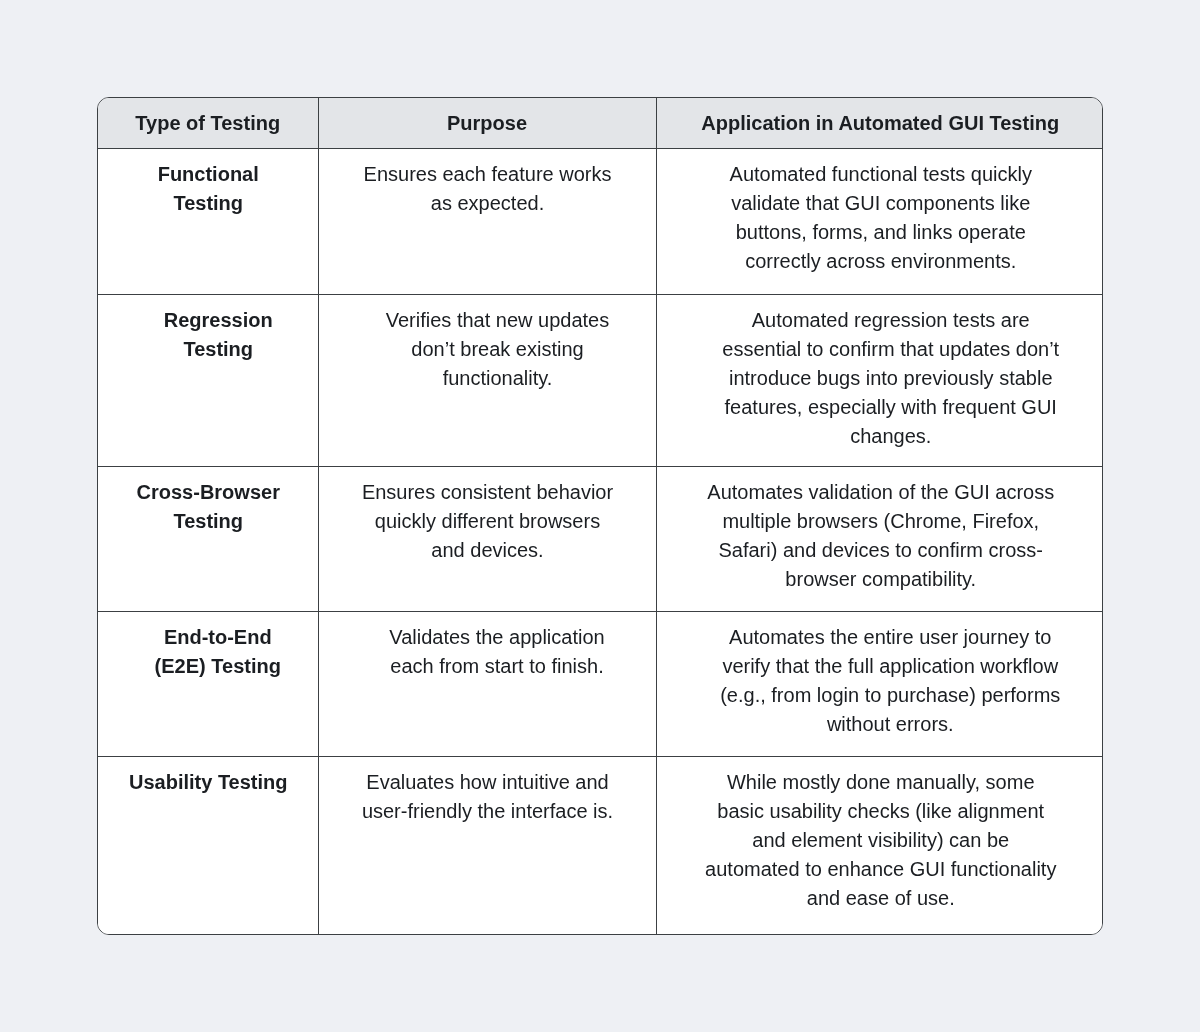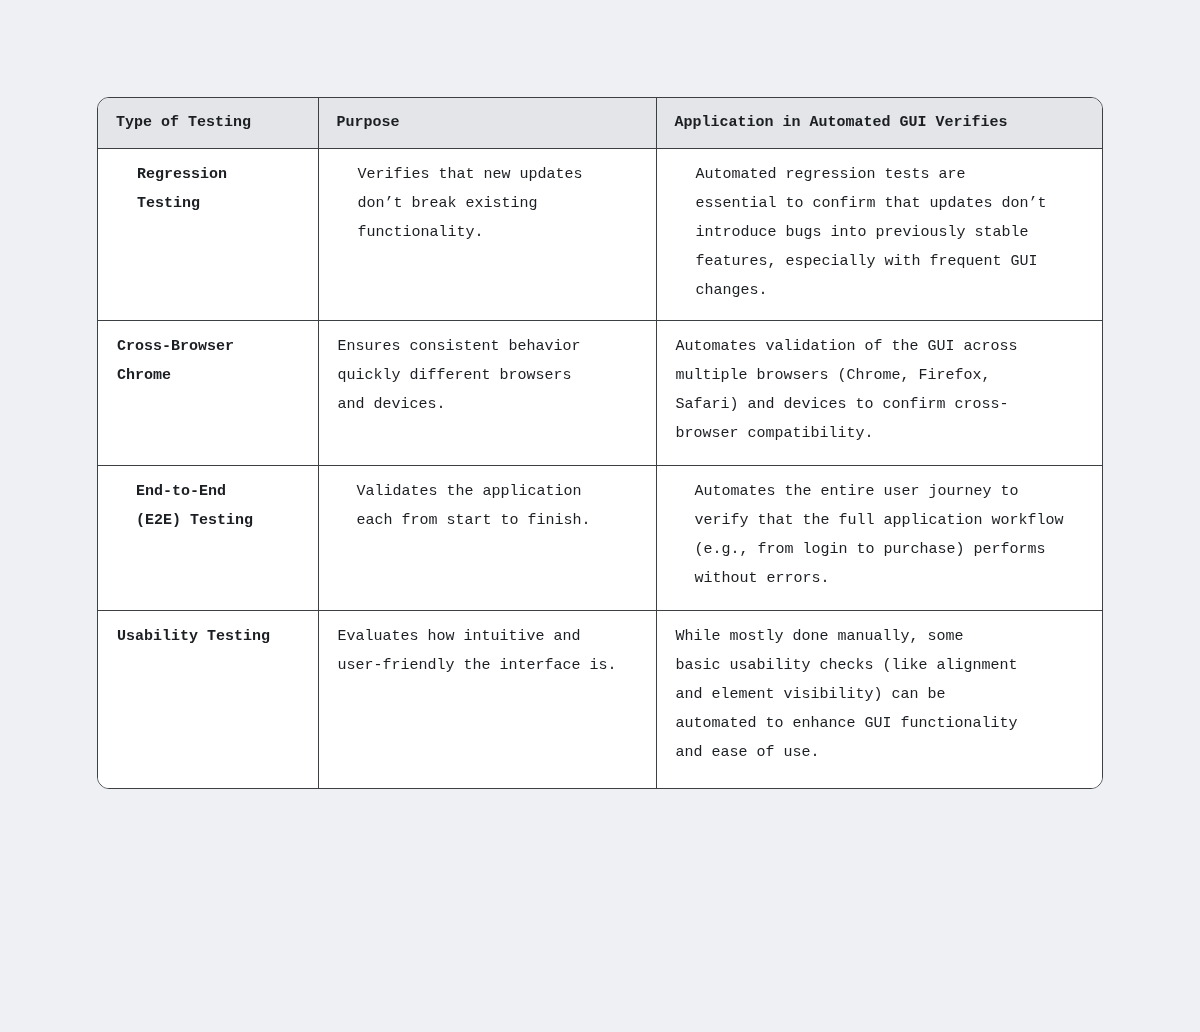--- a/index.html
+++ b/index.html
@@ -31,26 +31,25 @@
     width: 100%;
     border-collapse: collapse;
     table-layout: fixed;
   }
   col.c1 { width: 220px; }
   col.c2 { width: 338px; }
   col.c3 { width: 448px; }
   th, td {
     border: 1px solid var(--border-color);
     vertical-align: top;
-    text-align: left;
-    font-size: 15px;
+    text-align: center;
+    font-size: 20px;
     line-height: 29px;
     white-space: pre-line;
     overflow-wrap: break-word;
-    font-family: Liberation Mono, monospace;
   }
   
   tr > *:first-child { border-left: none; }
   tr > *:last-child { border-right: none; }
   thead th { border-top: none; }
   tbody tr:last-child td { border-bottom: none; }
   thead th {
     background: var(--header-bg);
     height: 50px;
     padding: 0 18px;
@@ -77,39 +76,49 @@
   <table>
     <colgroup>
         <col class="c1">
         <col class="c2">
         <col class="c3">
       </colgroup>
     <thead>
       <tr>
         <th>Type of Testing</th>
         <th>Purpose</th>
-        <th>Application in Automated GUI Verifies</th>
+        <th>Application in Automated GUI Testing</th>
       </tr>
     </thead>
     <tbody>
+      <tr class="r1">
+        <td class="type-cell">Functional
+Testing</td>
+        <td>Ensures each feature works
+as expected.</td>
+        <td>Automated functional tests quickly
+validate that GUI components like
+buttons, forms, and links operate
+correctly across environments.</td>
+      </tr>
       <tr class="r2">
         <td class="type-cell">Regression
 Testing</td>
         <td>Verifies that new updates
 don’t break existing
 functionality.</td>
         <td>Automated regression tests are
 essential to confirm that updates don’t
 introduce bugs into previously stable
 features, especially with frequent GUI
 changes.</td>
       </tr>
       <tr class="r3">
         <td class="type-cell">Cross-Browser
-Chrome</td>
+Testing</td>
         <td>Ensures consistent behavior
 quickly different browsers
 and devices.</td>
         <td>Automates validation of the GUI across
 multiple browsers (Chrome, Firefox,
 Safari) and devices to confirm cross-
 browser compatibility.</td>
       </tr>
       <tr class="r4">
         <td class="type-cell">End-to-End

